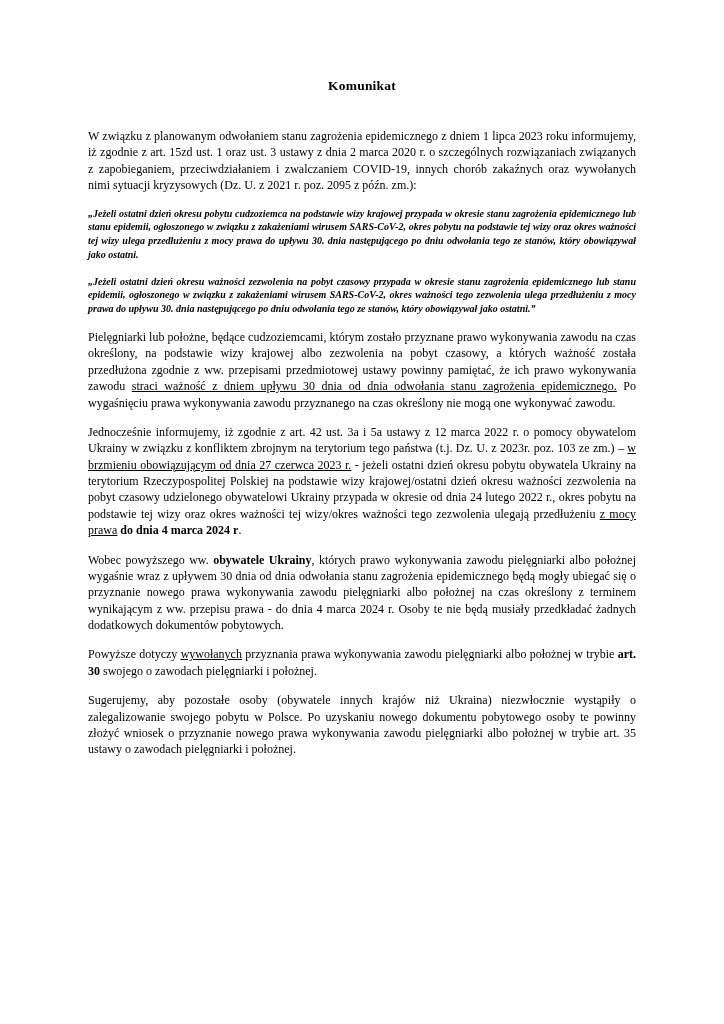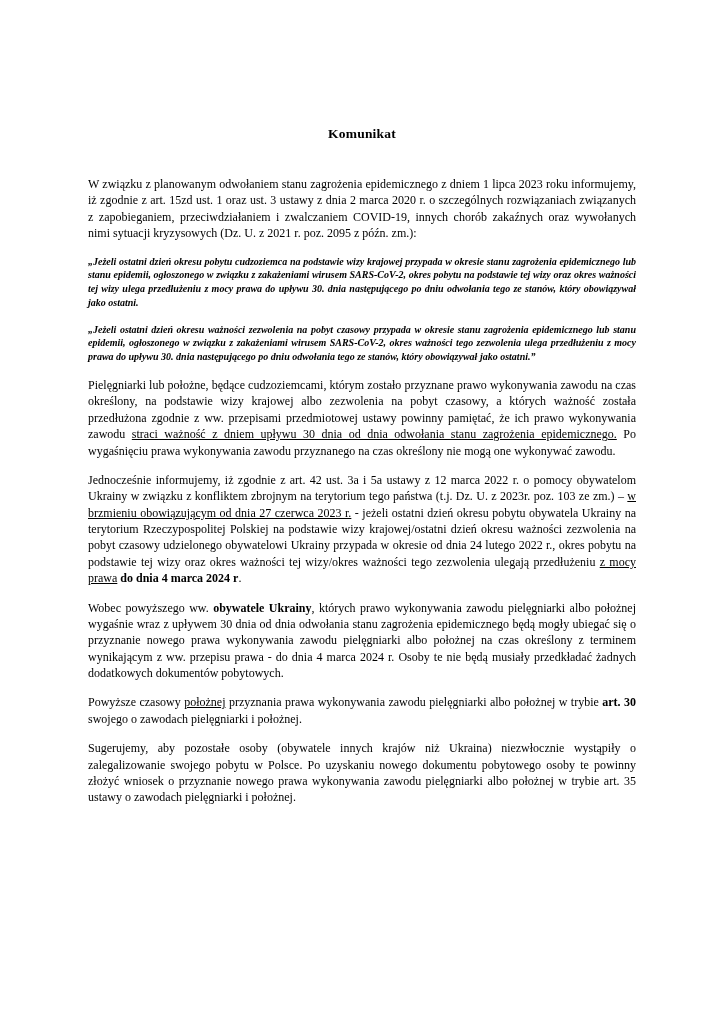--- a/index.html
+++ b/index.html
@@ -15,21 +15,20 @@
     box-sizing: border-box;
     overflow: hidden;
     font-family: "Liberation Serif", serif;
     color: #000000;
   }
   .content {
     position: absolute;
     left: 88px;
     top: 78px;
     width: 548px;
-    margin-top: 48px;
   }
   .doc-title {
     text-align: center;
     font-weight: bold;
     font-size: 13.5px;
     margin: 0 0 34px 0;
     letter-spacing: 0.2px;
   }
   p.para {
     margin: 0 0 13px 0;
@@ -55,17 +54,17 @@
 <div class="page">
   <div class="content">
     <div class="doc-title">Komunikat</div>
     <div id="paragraphs">
         <p class="para"><span>W związku z planowanym odwołaniem stanu zagrożenia epidemicznego z dniem 1 lipca 2023 roku informujemy, iż zgodnie z art. 15zd ust. 1 oraz ust. 3 ustawy z dnia 2 marca 2020 r. o szczególnych rozwiązaniach związanych z zapobieganiem, przeciwdziałaniem i zwalczaniem COVID-19, innych chorób zakaźnych oraz wywołanych nimi sytuacji kryzysowych (Dz. U. z 2021 r. poz. 2095 z późn. zm.):</span></p>
         <p class="quote"><span>„Jeżeli ostatni dzień okresu pobytu cudzoziemca na podstawie wizy krajowej przypada w okresie stanu zagrożenia epidemicznego lub stanu epidemii, ogłoszonego w związku z zakażeniami wirusem SARS-CoV-2, okres pobytu na podstawie tej wizy oraz okres ważności tej wizy ulega przedłużeniu z mocy prawa do upływu 30. dnia następującego po dniu odwołania tego ze stanów, który obowiązywał jako ostatni.</span></p>
         <p class="quote"><span>„Jeżeli ostatni dzień okresu ważności zezwolenia na pobyt czasowy przypada w okresie stanu zagrożenia epidemicznego lub stanu epidemii, ogłoszonego w związku  z zakażeniami wirusem SARS-CoV-2, okres ważności tego zezwolenia ulega przedłużeniu z mocy prawa do upływu 30. dnia następującego po dniu odwołania tego ze stanów, który obowiązywał jako ostatni.”</span></p>
         <p class="para"><span>Pielęgniarki lub położne, będące cudzoziemcami, którym zostało przyznane prawo wykonywania zawodu na czas określony, na podstawie wizy krajowej albo zezwolenia na pobyt czasowy, a których ważność została przedłużona zgodnie z ww. przepisami przedmiotowej ustawy powinny pamiętać, że ich prawo wykonywania zawodu </span><span class="u">straci ważność z dniem upływu 30 dnia od dnia odwołania stanu zagrożenia epidemicznego.</span><span> Po wygaśnięciu prawa wykonywania zawodu przyznanego na czas określony nie mogą one wykonywać zawodu.</span></p>
         <p class="para"><span>Jednocześnie informujemy, iż zgodnie z art. 42 ust. 3a i 5a ustawy z 12 marca 2022 r. o pomocy obywatelom Ukrainy w związku z konfliktem zbrojnym na terytorium tego państwa (t.j. Dz. U. z 2023r. poz. 103 ze zm.) – </span><span class="u">w brzmieniu obowiązującym od dnia 27 czerwca 2023 r.</span><span> - jeżeli ostatni dzień okresu pobytu obywatela Ukrainy na terytorium Rzeczypospolitej Polskiej na podstawie wizy krajowej/ostatni dzień okresu ważności zezwolenia na pobyt czasowy udzielonego obywatelowi Ukrainy przypada w okresie od dnia 24 lutego 2022 r., okres pobytu na podstawie tej wizy oraz okres ważności tej wizy/okres ważności tego zezwolenia ulegają przedłużeniu </span><span class="u">z mocy prawa</span><span> </span><span class="b">do dnia 4 marca 2024 r</span><span>.</span></p>
         <p class="para"><span>Wobec powyższego ww. </span><span class="b">obywatele Ukrainy</span><span>, których prawo wykonywania zawodu pielęgniarki albo położnej wygaśnie wraz z upływem 30 dnia od dnia odwołania stanu zagrożenia epidemicznego będą mogły ubiegać się o przyznanie nowego prawa wykonywania zawodu pielęgniarki albo położnej na czas określony z terminem wynikającym z ww. przepisu prawa - do dnia 4 marca 2024 r. Osoby te nie będą musiały przedkładać żadnych dodatkowych dokumentów pobytowych.</span></p>
-        <p class="para"><span>Powyższe czasowy </span><span class="u">położnej</span><span> przyznania prawa wykonywania zawodu pielęgniarki albo położnej w trybie </span><span class="b">art. 30</span><span> swojego o zawodach pielęgniarki i położnej.</span></p>
+        <p class="para"><span>Powyższe dotyczy </span><span class="u">wywołanych</span><span> przyznania prawa wykonywania zawodu pielęgniarki albo położnej w trybie </span><span class="b">art. 30</span><span> swojego o zawodach pielęgniarki i położnej.</span></p>
         <p class="para"><span>Sugerujemy, aby pozostałe osoby (obywatele innych krajów niż Ukraina) niezwłocznie wystąpiły o zalegalizowanie swojego pobytu w Polsce. Po uzyskaniu nowego dokumentu pobytowego osoby te powinny złożyć wniosek o przyznanie nowego prawa wykonywania zawodu pielęgniarki albo położnej w trybie art. 35 ustawy o zawodach pielęgniarki i położnej.</span></p>
       </div>
   </div>
 </div>
 
 </body></html>

